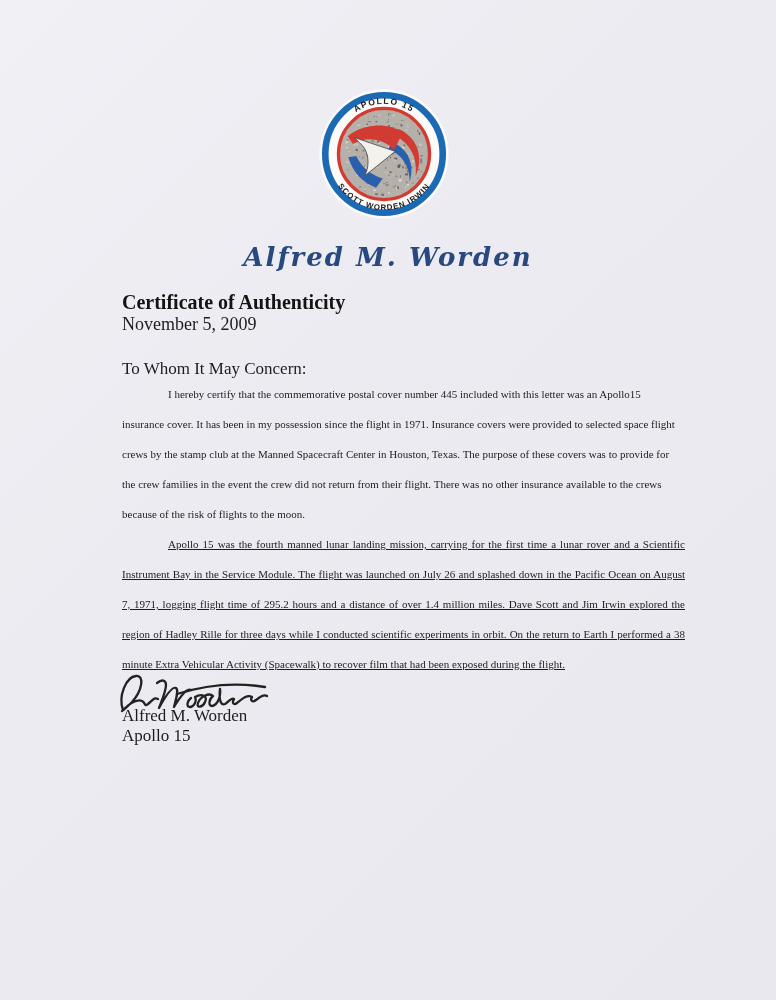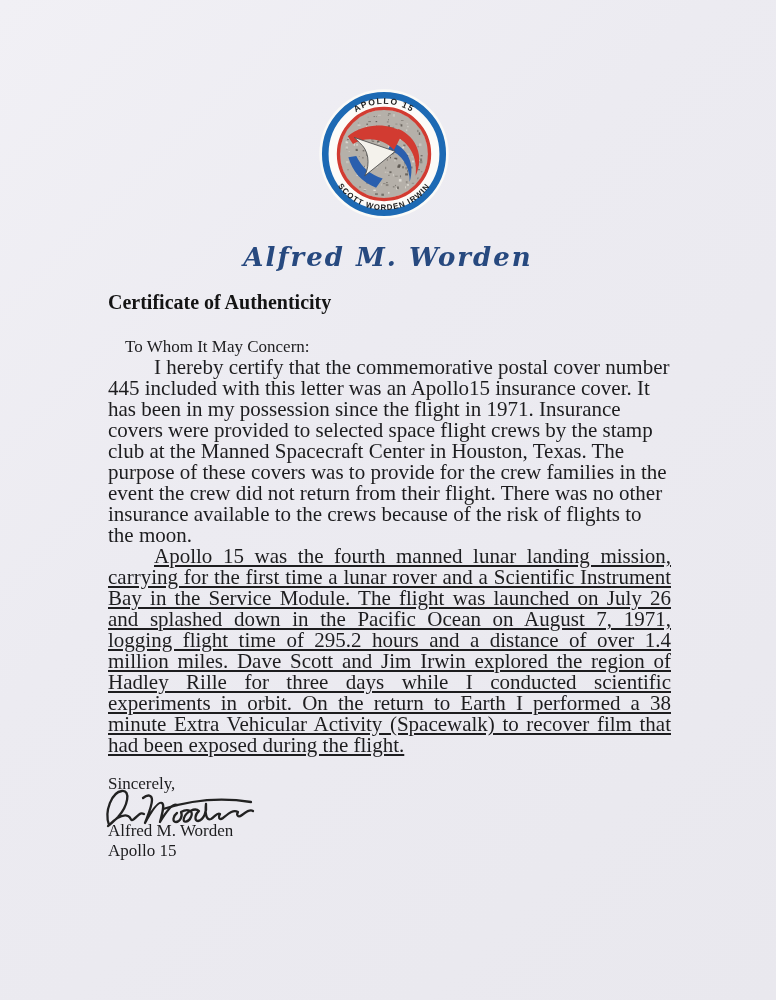--- a/index.html
+++ b/index.html
@@ -26,45 +26,45 @@
     width: 100%;
     text-align: center;
     font-family: "DejaVu Serif", serif;
     font-style: italic;
     font-weight: bold;
     font-size: 26px;
     letter-spacing: 2px;
   }
   .letter {
     position: absolute;
-    left: 108px;
+    left: 122px;
     top: 291px;
     width: 563px;
   }
   .title {
     margin: 0;
     font-size: 20px;
     line-height: 22px;
     font-weight: bold;
     color: #141414;
   }
   .date {
     margin: 0;
     font-size: 18px;
     line-height: 22px;
   }
   .salutation {
-    margin: 23px 0 0 17px;
+    margin: 23px 0 0 0;
     font-size: 17px;
     line-height: 21px;
   }
   .body-par {
     margin: 0;
-    font-size: 21px;
-    line-height: 21px;
+    font-size: 11px;
+    line-height: 30px;
     text-indent: 46px;
   }
   .ragged { text-align: left; }
   .justified { text-align: justify; text-decoration: underline; }
   .valediction {
     margin: 17px 0 0 0;
     font-size: 17px;
     line-height: 21px;
   }
   .signature-svg {
@@ -279,27 +279,27 @@
     </text>
     <text font-family="Liberation Sans, sans-serif" font-size="12" font-weight="bold" letter-spacing="1.5" fill="#1b1b1b">
       <textPath href="#arcBottom" startOffset="50%" text-anchor="middle">SCOTT WORDEN IRWIN</textPath>
     </text>
   </svg>
 
   <div class="script-name" style="color: rgb(39, 73, 127);">Alfred M. Worden</div>
 
   <div class="letter">
     <h1 class="title">Certificate of Authenticity</h1>
+    <p class="date">November 5, 2009</p>
 
     <p class="salutation">To Whom It May Concern:</p>
 
     <p class="body-par ragged">I hereby certify that the commemorative postal cover number 445 included with this letter was an Apollo15 insurance cover. It has been in my possession since the flight in 1971. Insurance covers were provided to selected space flight crews by the stamp club at the Manned Spacecraft Center in Houston, Texas. The purpose of these covers was to provide for the crew families in the event the crew did not return from their flight. There was no other insurance available to the crews because of the risk of flights to the moon.</p>
     <p class="body-par justified">Apollo 15 was the fourth manned lunar landing mission, carrying for the first time a lunar rover and a Scientific Instrument Bay in the Service Module. The flight was launched on July 26 and splashed down in the Pacific Ocean on August 7, 1971, logging flight time of 295.2 hours and a distance of over 1.4 million miles. Dave Scott and Jim Irwin explored the region of Hadley Rille for three days while I conducted scientific experiments in orbit. On the return to Earth I performed a 38 minute Extra Vehicular Activity (Spacewalk) to recover film that had been exposed during the flight.</p>
 
-    <p class="valediction">Sincerely,</p>
 
     <svg class="signature-svg" width="160" height="46" viewBox="0 0 160 46">
       <g fill="none" stroke="#222" stroke-width="2.3" stroke-linecap="round" stroke-linejoin="round">
         <path d="M6,40 C1,26 9,7 19,6 C28,5 25,21 15,32 C11,36 7,40 5,41 C12,34 20,29 25,31 C29,33 27,37 31,34 C36,30 37,27 41,29"></path>
         <path d="M40,13 C45,9 49,10 49,15 C49,21 45,30 42,38 C48,27 55,16 59,18 C62,20 59,29 57,37 C63,27 70,18 74,20"></path>
         <path d="M74,28 C70,31 69,37 73,37 C77,37 80,31 78,27 C85,23 91,26 88,32 C86,37 79,39 81,33 C83,27 92,22 96,26 C92,29 91,36 95,36 C101,35 104,26 103,19 C102,28 103,36 108,34 C112,32 114,27 117,29 C115,32 116,36 120,33 C125,29 130,24 135,27 C133,30 135,33 139,30 C143,27 147,24 150,26"></path>
         <path d="M60,24 C88,15 118,12 148,17"></path>
       </g>
     </svg>
 

